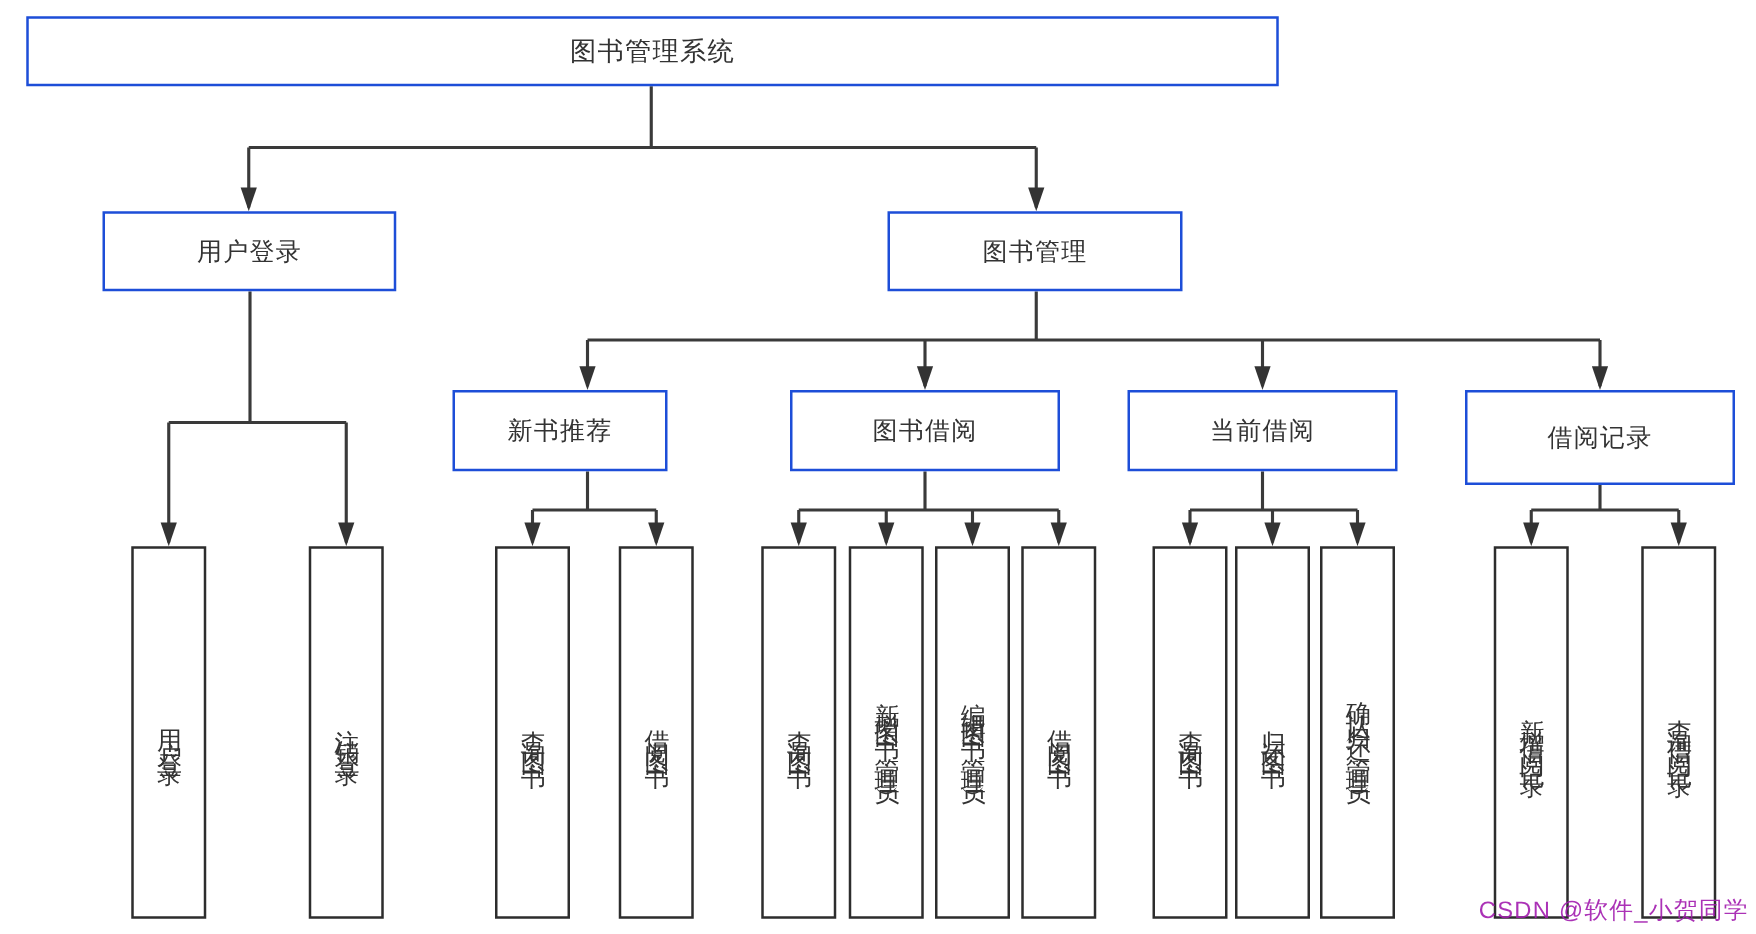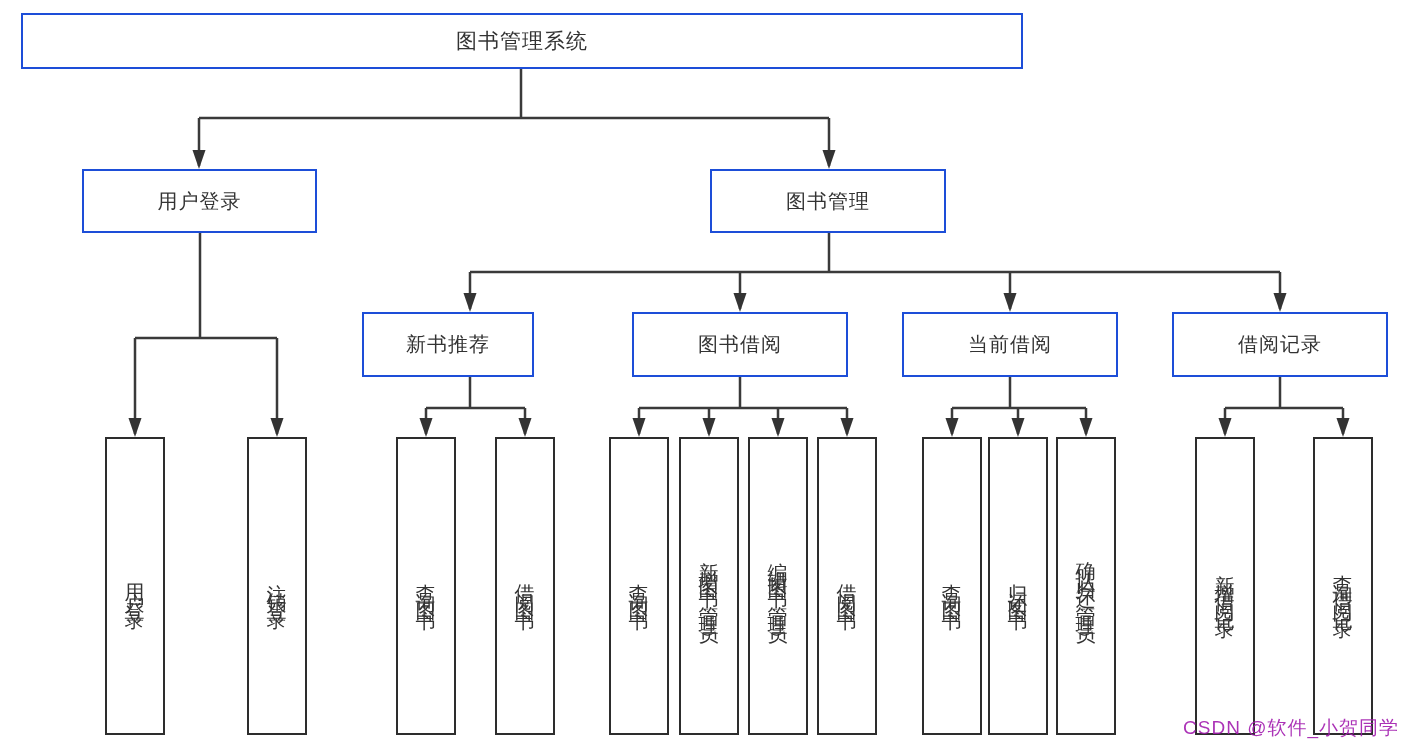--- a/index.html
+++ b/index.html
@@ -111,21 +111,21 @@
 
   <div class="node" style="left:362px; top:312px; width:172px; height:65px;">
     <span>新书推荐</span>
   </div>
   <div class="node" style="left:632px; top:312px; width:216px; height:65px;">
     <span>图书借阅</span>
   </div>
   <div class="node" style="left:902px; top:312px; width:216px; height:65px;">
     <span>当前借阅</span>
   </div>
-  <div class="node" style="left:1172px; top:312px; width:216px; height:65px;">
+  <div class="node" style="left:1172px; top:312px; width:216px; height:76px;">
     <span>借阅记录</span>
   </div>
 
   <div class="leaf" style="left:105px;">
     <span>用户登录</span>
   </div>
   <div class="leaf" style="left:247px;">
     <span>注销登录</span>
   </div>
   <div class="leaf" style="left:396px;">

